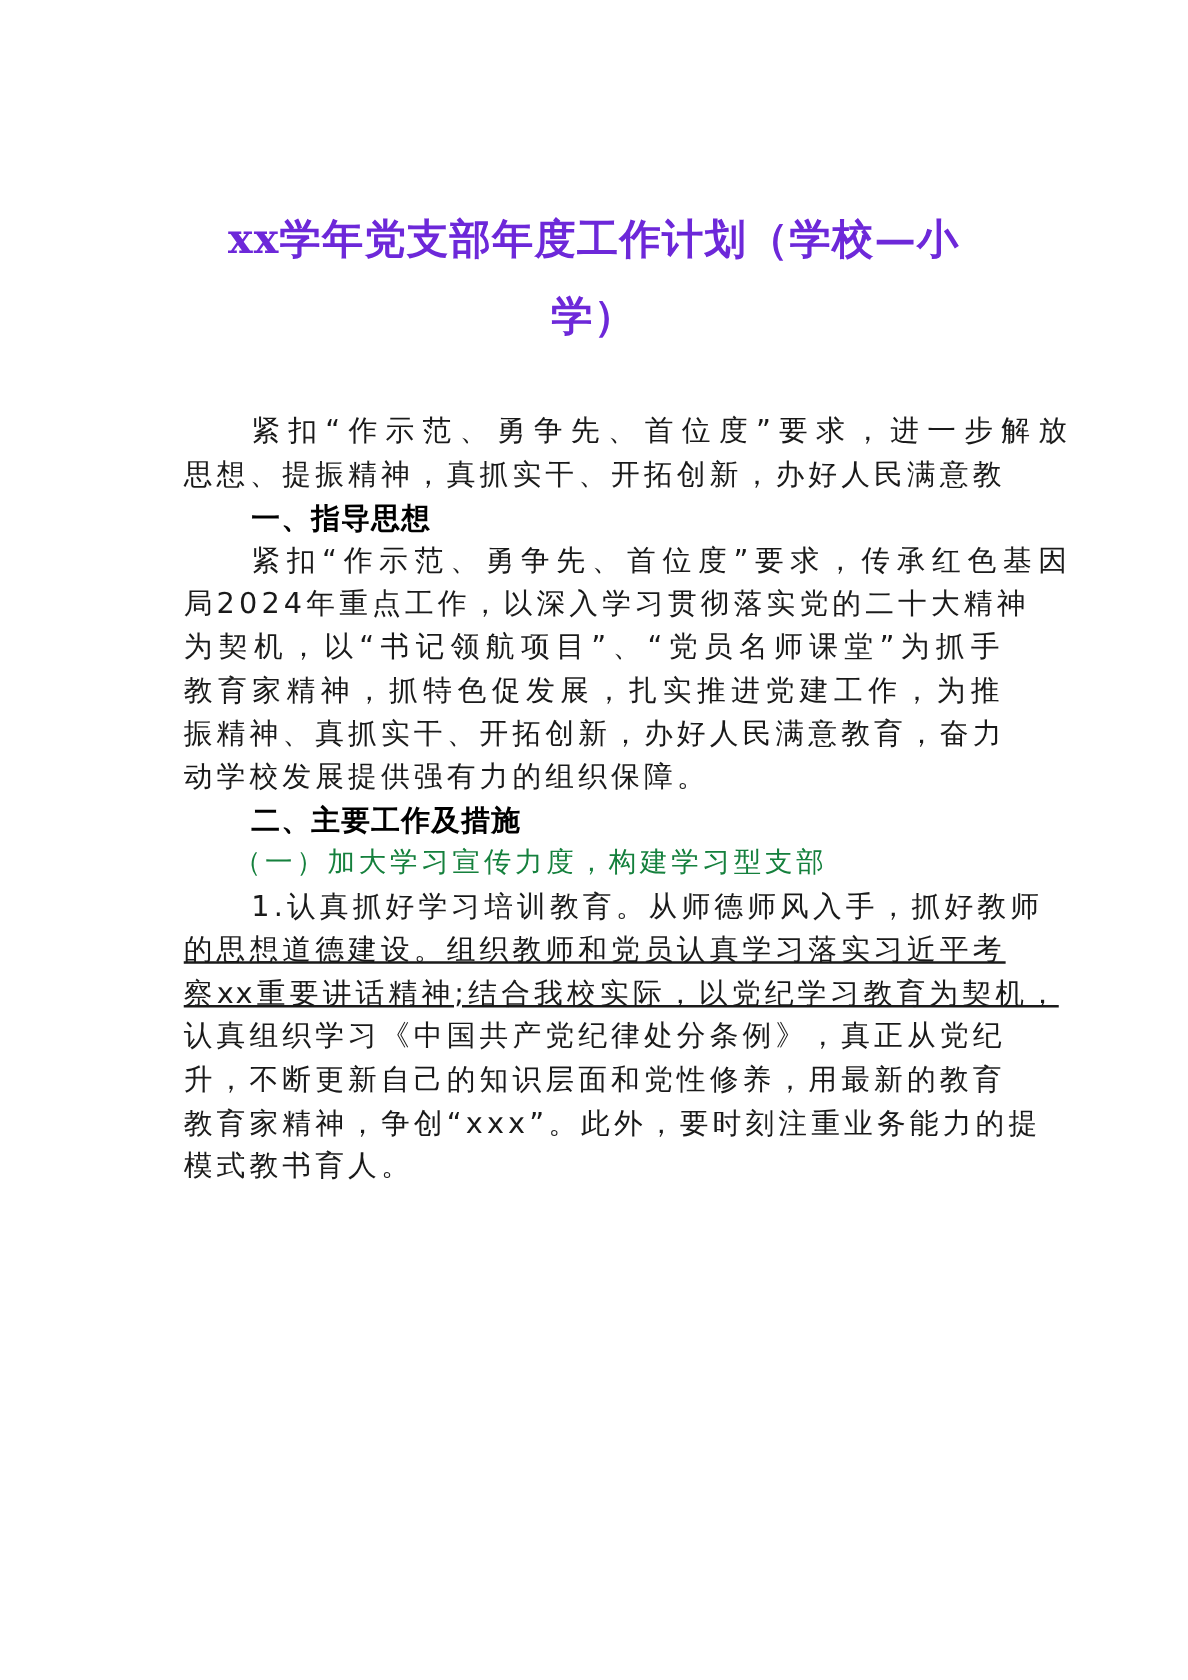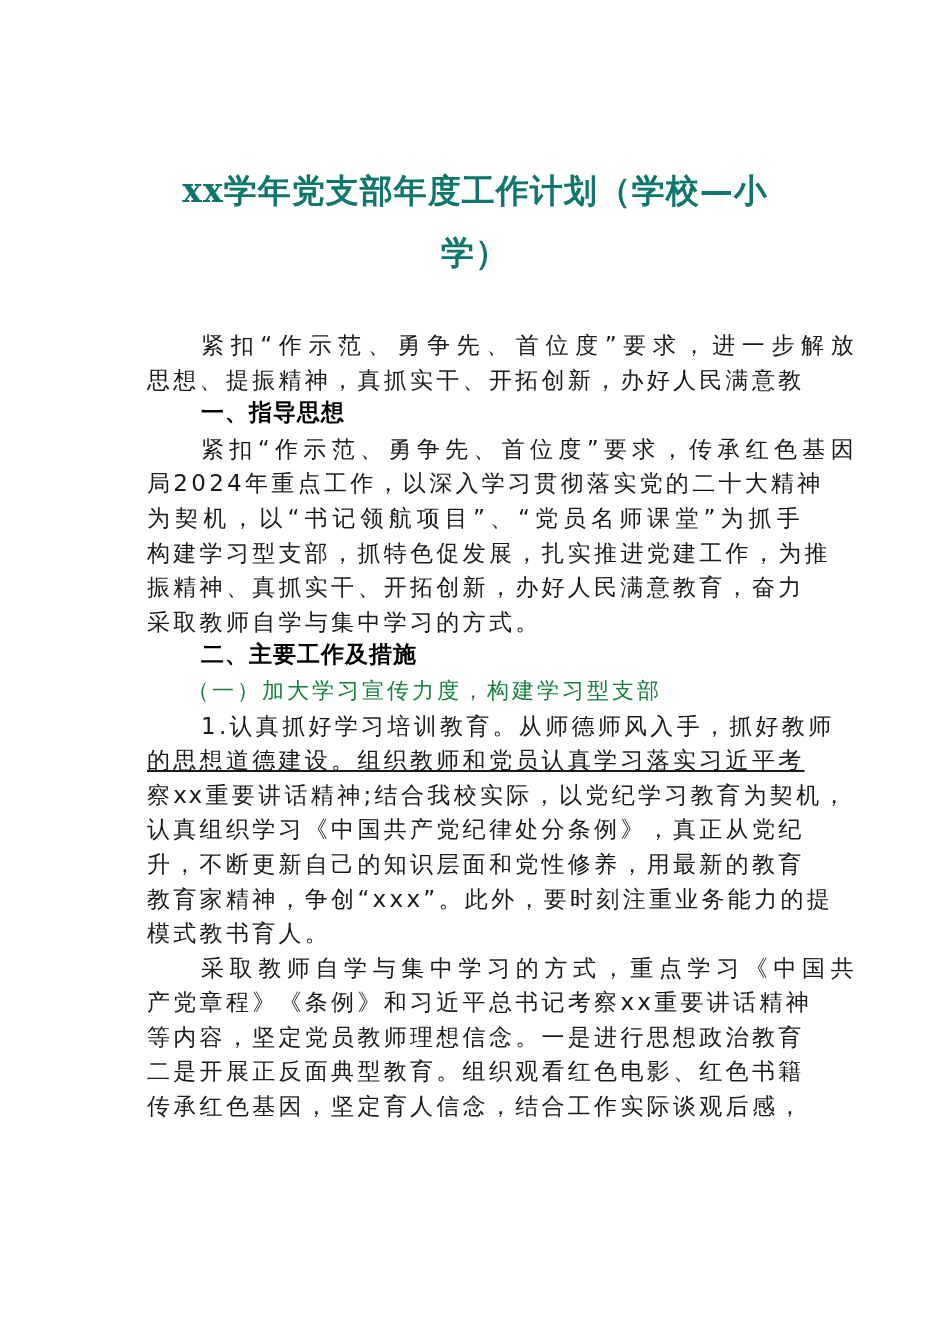--- a/index.html
+++ b/index.html
@@ -19,21 +19,21 @@
       position: absolute;
       left: 130px;
       width: 690px;
       top: 160px;
       text-align: center;
       font-family: "DejaVu Serif", "Liberation Serif", serif;
       font-weight: bold;
       font-size: 33px;
       line-height: 62px;
       letter-spacing: 1px;
-      color: #0f766e;
+      color: #6d28d9;
     }
     .body {
       position: absolute;
       left: 147px;
       top: 328px;
       width: 660px;
     }
     .line {
       display: block;
       white-space: nowrap;
@@ -51,21 +51,21 @@
       width: 656px;
     }
     .heading {
       display: block;
       height: 34.6px;
       line-height: 34.6px;
       padding-left: 54px;
       font-size: 23px;
       font-weight: bold;
       letter-spacing: 1px;
-      font-family: Liberation Mono, monospace;
+      font-family: Liberation Sans, sans-serif;
       color: #000;
     }
     .subheading {
       display: block;
       height: 34.6px;
       line-height: 34.6px;
       padding-left: 40px;
       font-size: 22px;
       letter-spacing: 3px;
       font-family: "DejaVu Sans", "Liberation Sans", sans-serif;
@@ -86,40 +86,33 @@
     <span class="line indent justify">紧扣“作示范、勇争先、首位度”要求，进一步解放</span>
     <span class="line justify">思想、提振精神，真抓实干、开拓创新，办好人民满意教</span>
   </div>
 
   <span class="heading">一、指导思想</span>
 
   <div>
     <span class="line indent justify">紧扣“作示范、勇争先、首位度”要求，传承红色基因</span>
     <span class="line justify">局2024年重点工作，以深入学习贯彻落实党的二十大精神</span>
     <span class="line justify">为契机，以“书记领航项目”、“党员名师课堂”为抓手</span>
-    <span class="line justify">构建学习型支部，抓特色促发展，扎实推进党建工作，为推</span>
+    <span class="line justify">教育家精神，抓特色促发展，扎实推进党建工作，为推</span>
     <span class="line justify">振精神、真抓实干、开拓创新，办好人民满意教育，奋力</span>
-    <span class="line">采取教师自学与集中学习的方式。</span>
+    <span class="line">动学校发展提供强有力的组织保障。</span>
   </div>
 
   <span class="heading">二、主要工作及措施</span>
 
   <span class="subheading">（一）加大学习宣传力度，构建学习型支部</span>
 
   <div>
     <span class="line indent justify" style="width:602px;">1.认真抓好学习培训教育。从师德师风入手，抓好教师</span>
     <span class="line justify" style="width:650px;text-decoration:underline;">的思想道德建设。组织教师和党员认真学习落实习近平考</span>
-    <span class="line justify" style="width:700px;letter-spacing:1.5px;">察xx重要讲话精神;结合我校实际，以党纪学习教育为契机，</span>
+    <span class="line justify" style="width:700px;letter-spacing:1.5px;text-decoration:underline;">察xx重要讲话精神;结合我校实际，以党纪学习教育为契机，</span>
     <span class="line justify">认真组织学习《中国共产党纪律处分条例》，真正从党纪</span>
     <span class="line justify">升，不断更新自己的知识层面和党性修养，用最新的教育</span>
     <span class="line justify">教育家精神，争创“xxx”。此外，要时刻注重业务能力的提</span>
     <span class="line">模式教书育人。</span>
   </div>
 
-  <div>
-    <span class="line indent justify">采取教师自学与集中学习的方式，重点学习《中国共</span>
-    <span class="line justify">产党章程》《条例》和习近平总书记考察xx重要讲话精神</span>
-    <span class="line justify">等内容，坚定党员教师理想信念。一是进行思想政治教育</span>
-    <span class="line justify">二是开展正反面典型教育。组织观看红色电影、红色书籍</span>
-    <span class="line justify">传承红色基因，坚定育人信念，结合工作实际谈观后感，</span>
-  </div>
 
 </div>
 
 </body></html>

